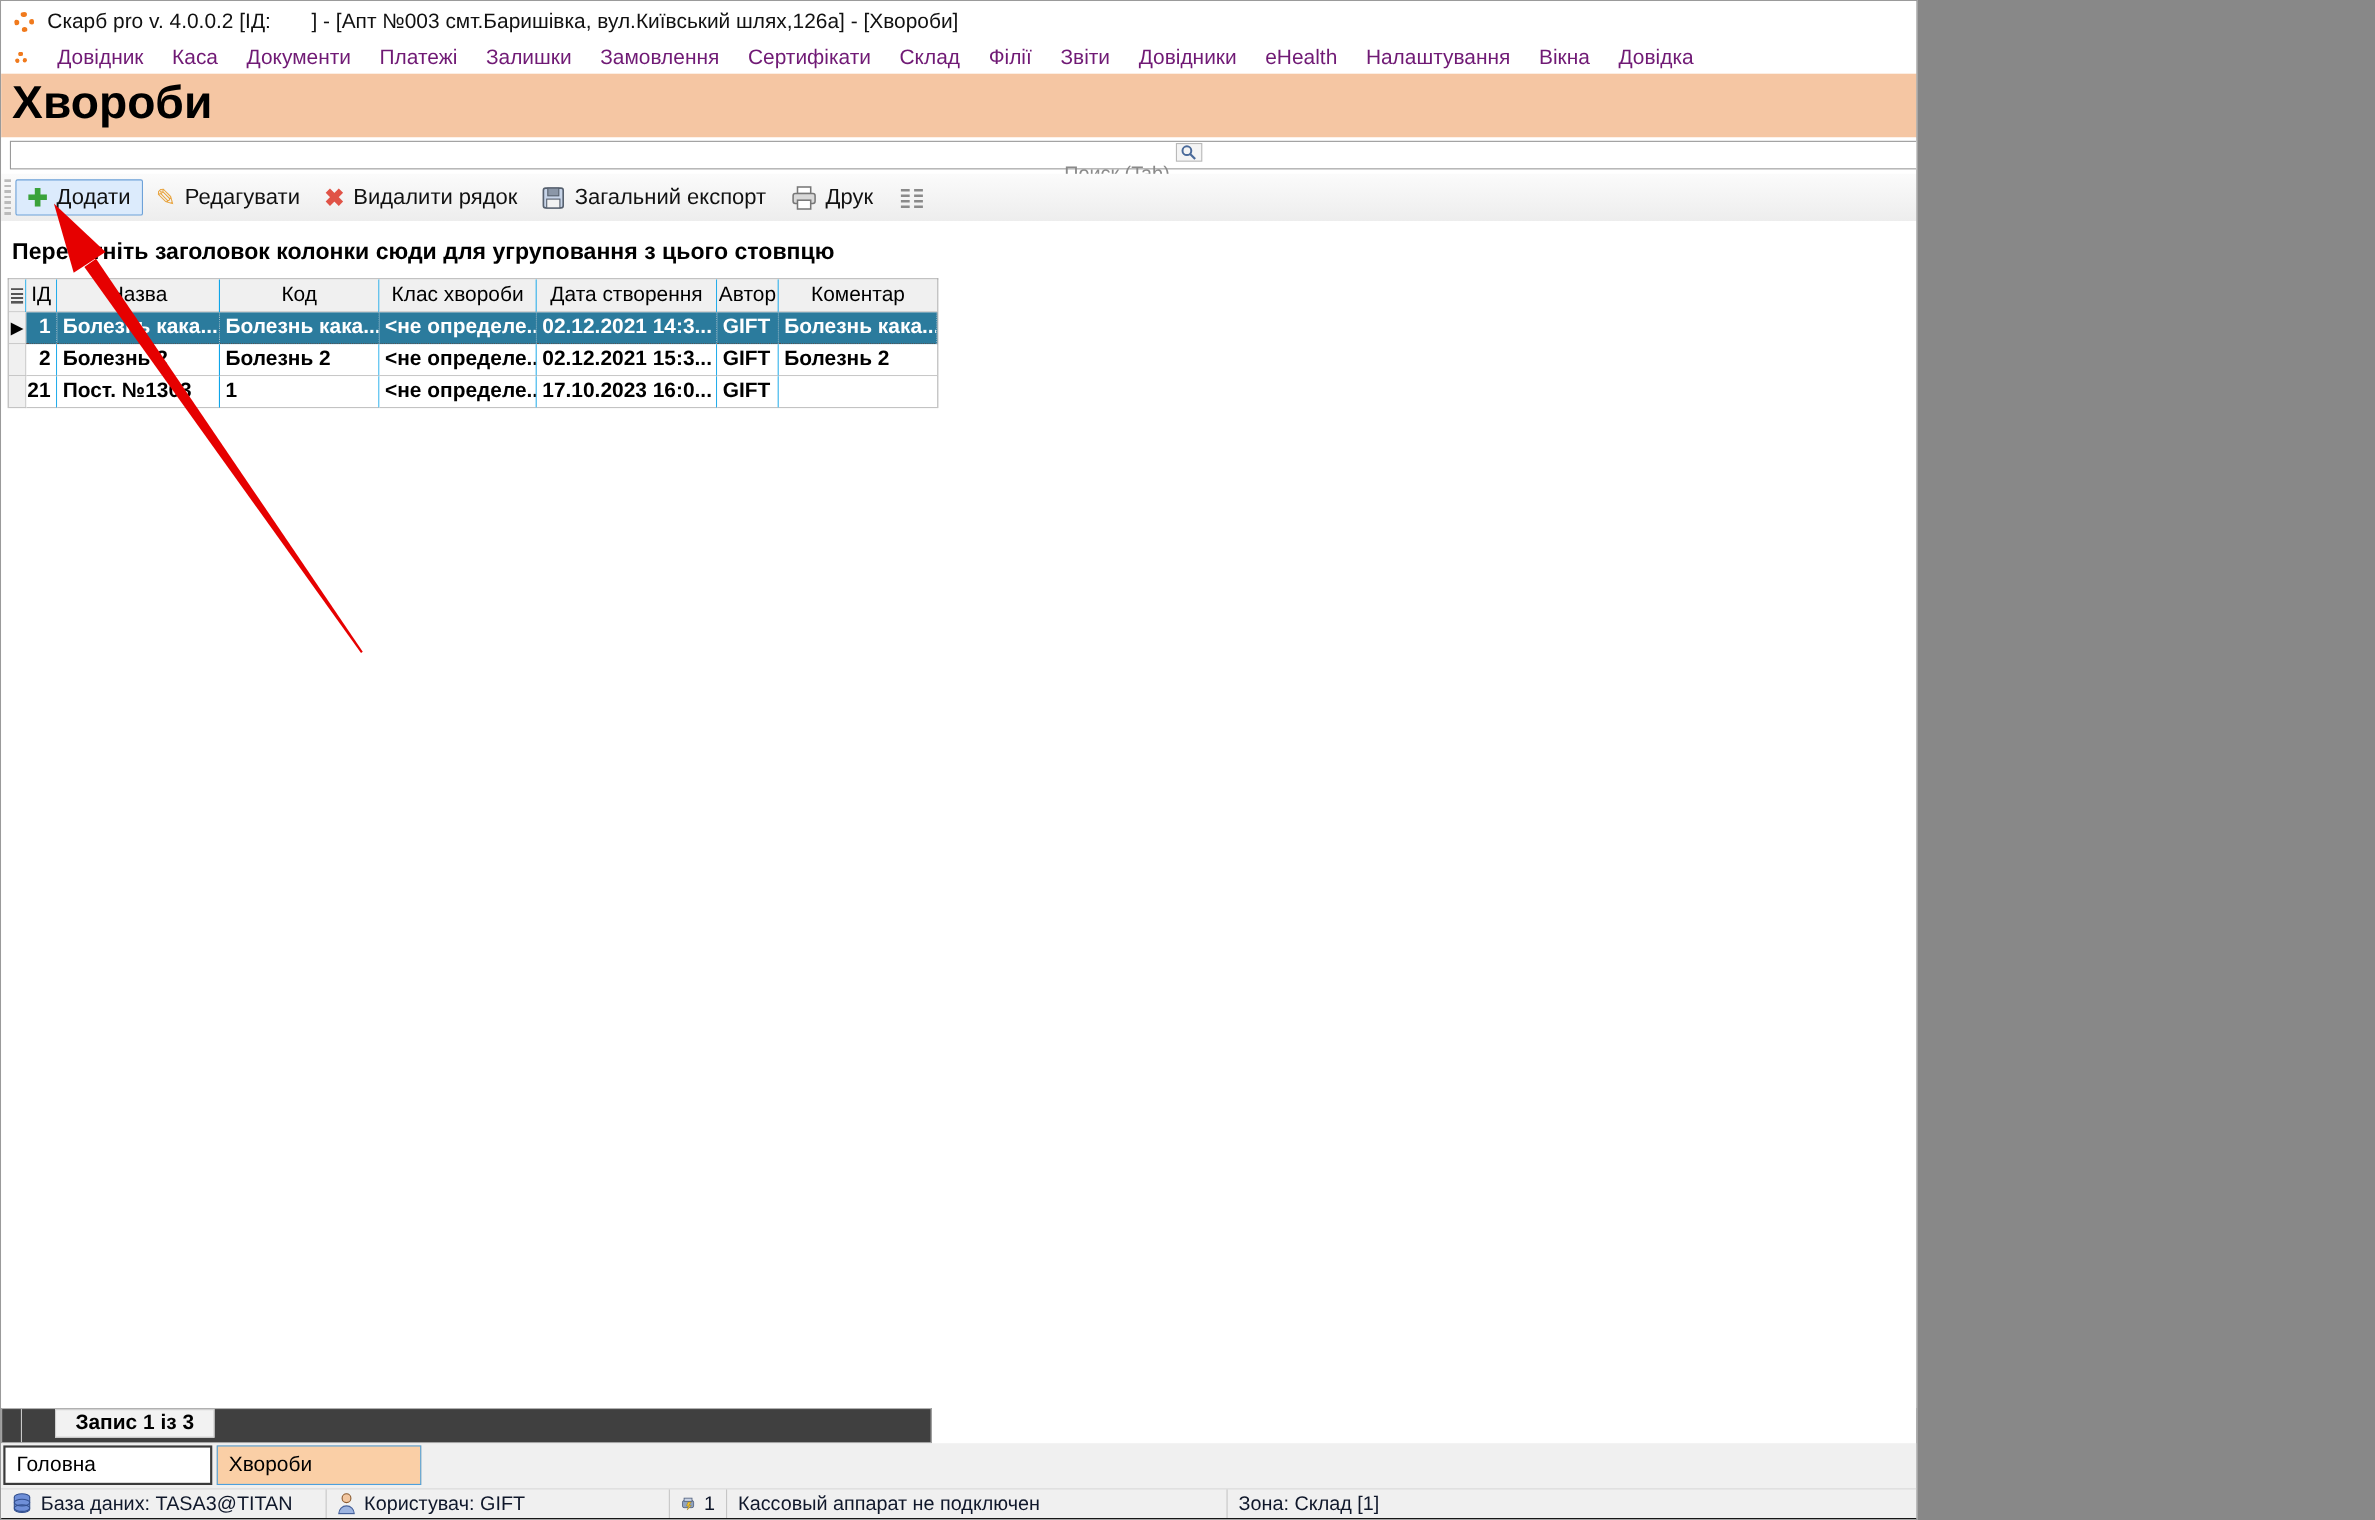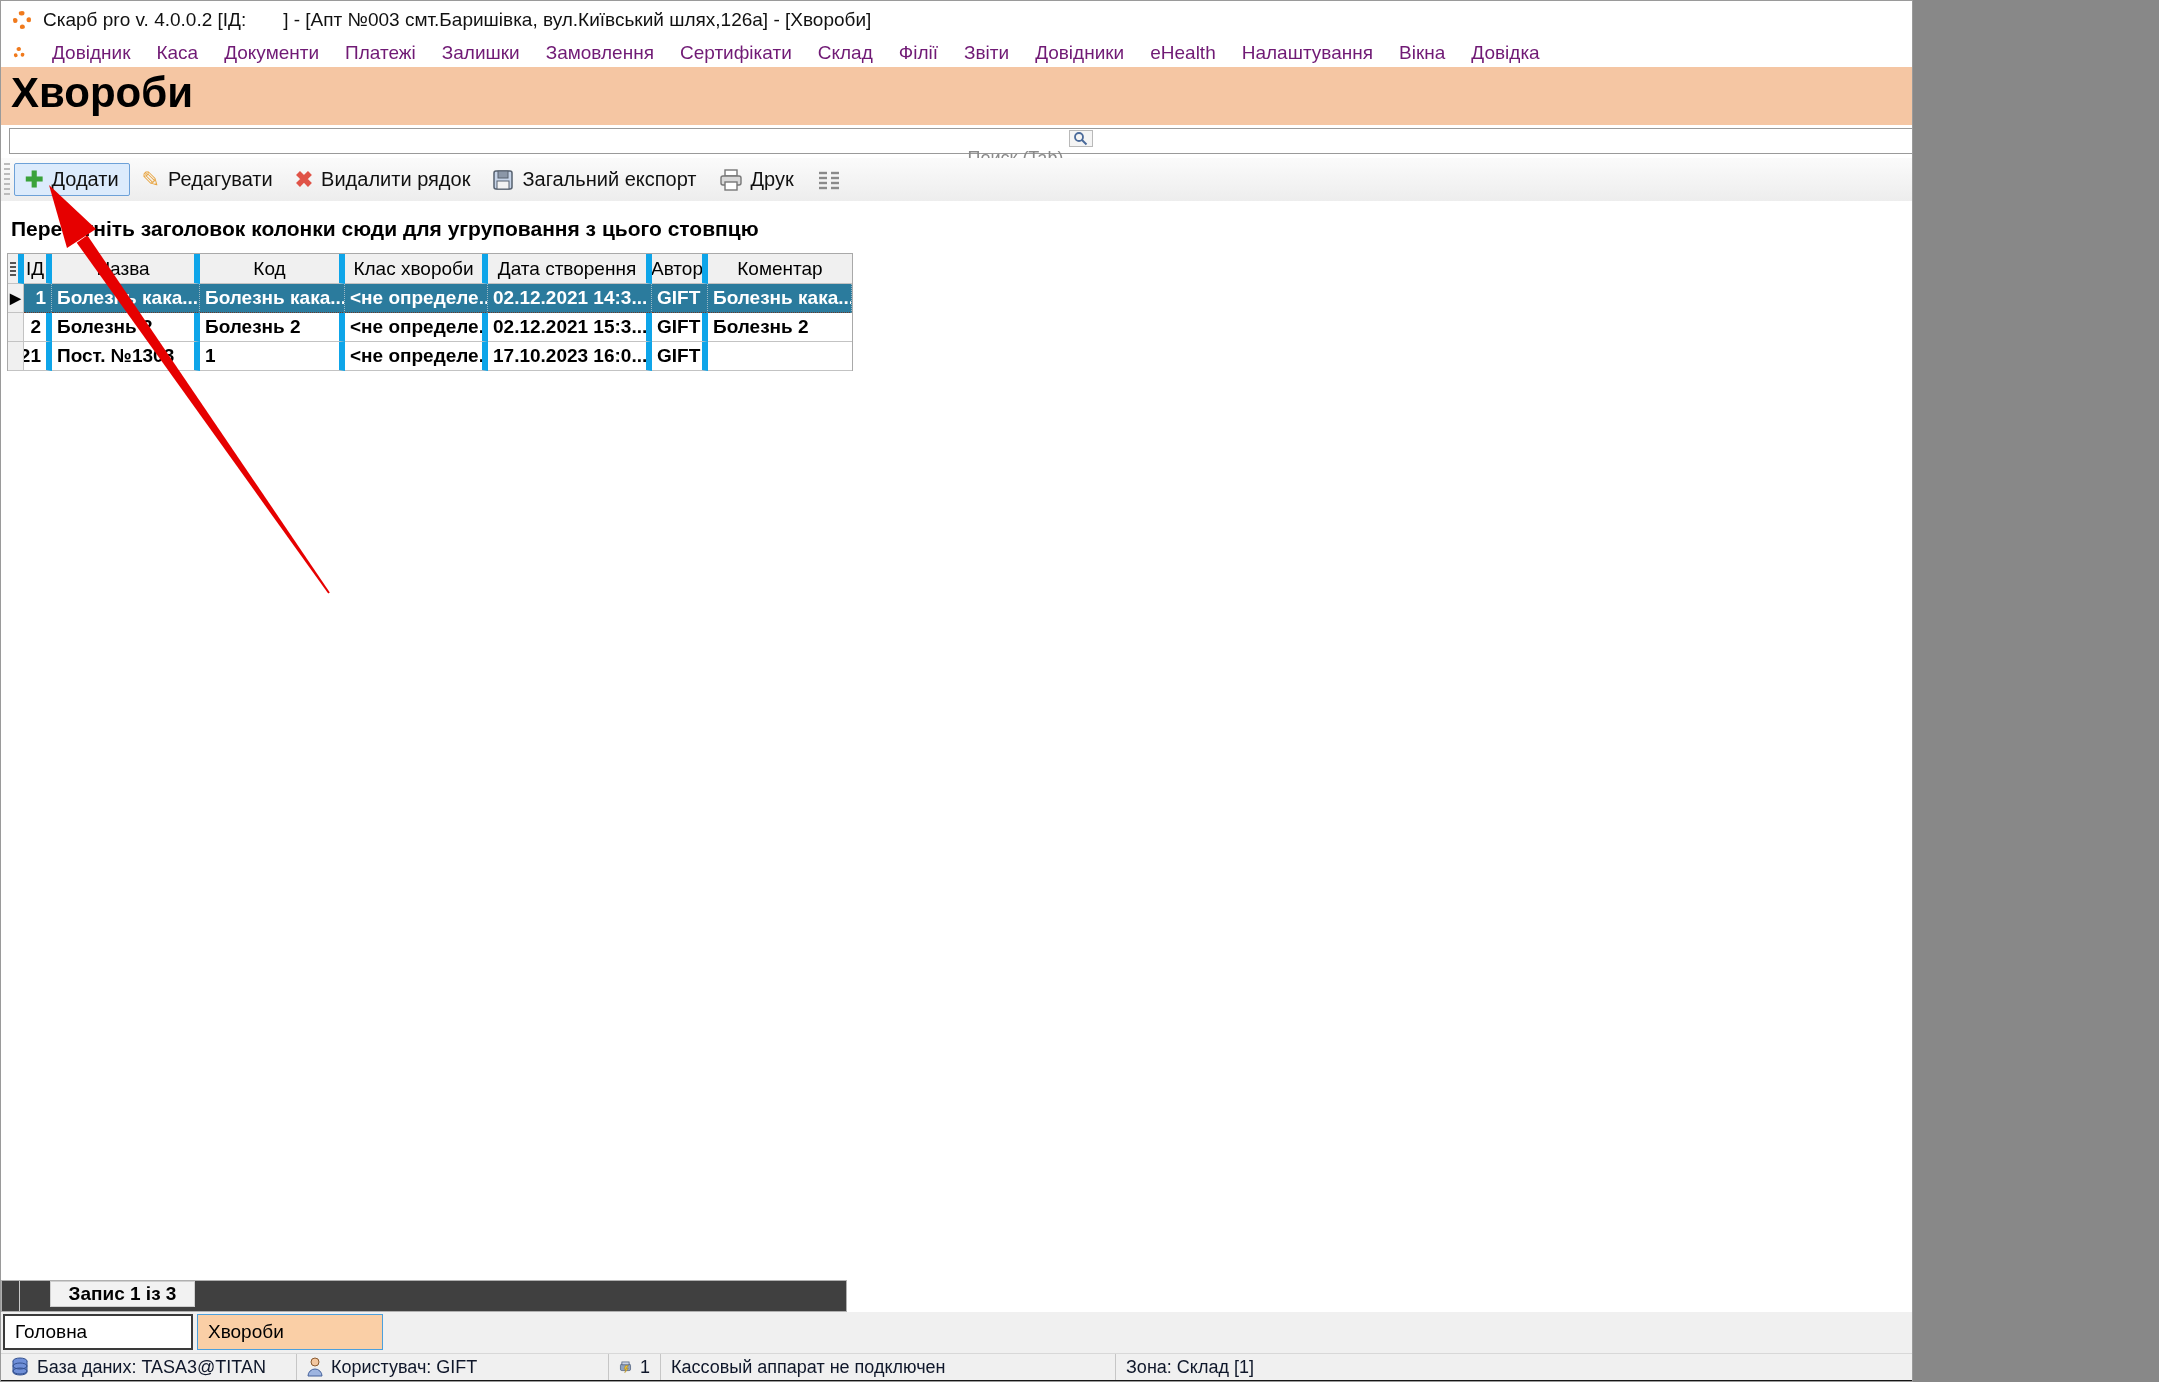--- a/index.html
+++ b/index.html
@@ -1,19 +1,19 @@
 <!DOCTYPE html>
 <html><head>
 <meta charset="utf-8">
 <style>
   * { margin:0; padding:0; box-sizing:border-box; }
   html,body { background:#888; }
   body { font-family:"Liberation Sans", sans-serif; }
   #app {
-    position:relative; width:1913px; height:1382px; background:#fff;
+    position:relative; width:1743px; height:1382px; background:#fff;
     overflow:hidden; border:1px solid #9a9a9a;
   }
 
   
   .titlebar { position:absolute; left:0; top:0; width:2159px; height:38px;
     background:#fff; display:flex; align-items:center; }
   .appicon { width:18px; height:18px; border:5px dotted #f07a1d; border-radius:50%;
     margin:0 12px 0 12px; flex:0 0 auto; }
   .title-text { font-size:19px; color:#111; white-space:pre; }
   .win-controls { margin-left:auto; display:flex; align-items:center; height:38px; }
@@ -63,21 +63,21 @@
   .pencil-y { color:#e8a33d; }
   .x-r { color:#e05347; font-weight:bold; }
 
   
   .content { position:absolute; left:0; top:200px; width:2159px; height:1079px; background:#fff; }
   .group-hint { font-size:21px; font-weight:bold; color:#000; padding:16px 0 0 10px; }
 
   
   .grid { position:absolute; left:6px; top:52px; border:1px solid #a9a9a9; border-bottom:none;
     display:grid; grid-template-columns:16px 28px 148px 145px 143px 164px 56px 144px; }
-  .cell { border-right:6px solid #0ea5e9; border-bottom:1px solid #c3c3c3;
+  .cell { border-right:1px solid #0ea5e9; border-bottom:1px solid #c3c3c3;
     font-size:19px; padding:3px 5px; white-space:nowrap; overflow:hidden; display:flex; align-items:center; }
   .cell:nth-child(8n) { border-right:none; }
   .hcell { background:#f0f0f0; height:30px; font-weight:normal; color:#000; justify-content:center; }
   .hcell.sel-col { justify-content:flex-start; padding:3px 2px; }
   .dcell { background:#fff; height:29px; font-weight:bold; color:#000; }
   .dcell.num { justify-content:flex-end; }
   .selrow .dcell { background:#2b7b9d; color:#fff; border-bottom:1px dotted #6b3a2a; border-right:1px dotted #9db9c6; }
   .selcell { background:#f0f0f0 !important; color:#000 !important; font-weight:bold;
     justify-content:center; border-right:1px solid #c3c3c3 !important; border-bottom:1px solid #c3c3c3 !important; }
   .rowptr { font-size:14px; color:#000; }

